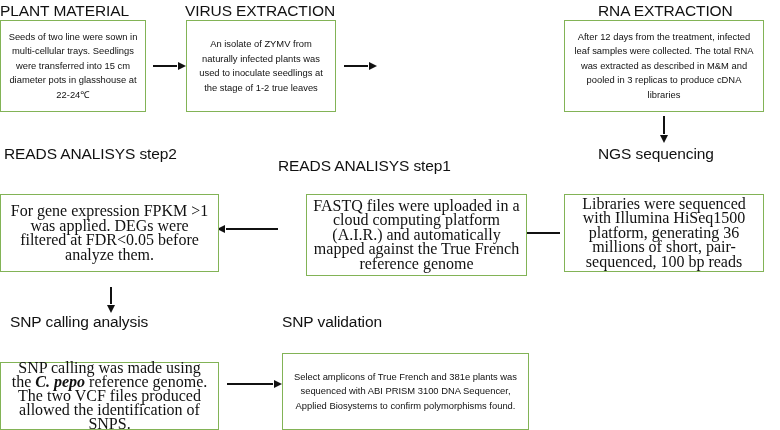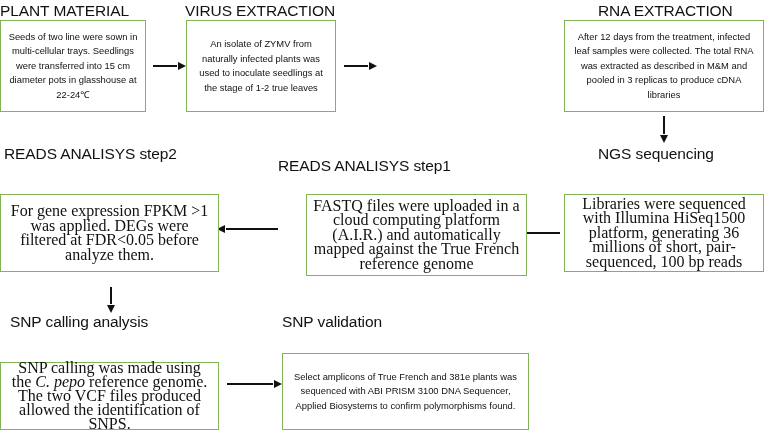--- a/index.html
+++ b/index.html
@@ -57,21 +57,21 @@
     font-family: "Liberation Sans", sans-serif;
     font-size: 9.4px;
   }
   
   .serif .box-text {
     font-family: "Liberation Serif", serif;
     font-size: 16px;
   }
   .serif.tight .box-text { line-height: 14px; }
 
-  .ital { font-style: italic; }
+  .ital { font-style: italic; font-weight: bold; }
 
   
   .arrow-h {
     position: absolute;
     height: 1.6px;
     background: #111111;
   }
   .arrow-h::after {
     content: "";
     position: absolute;

